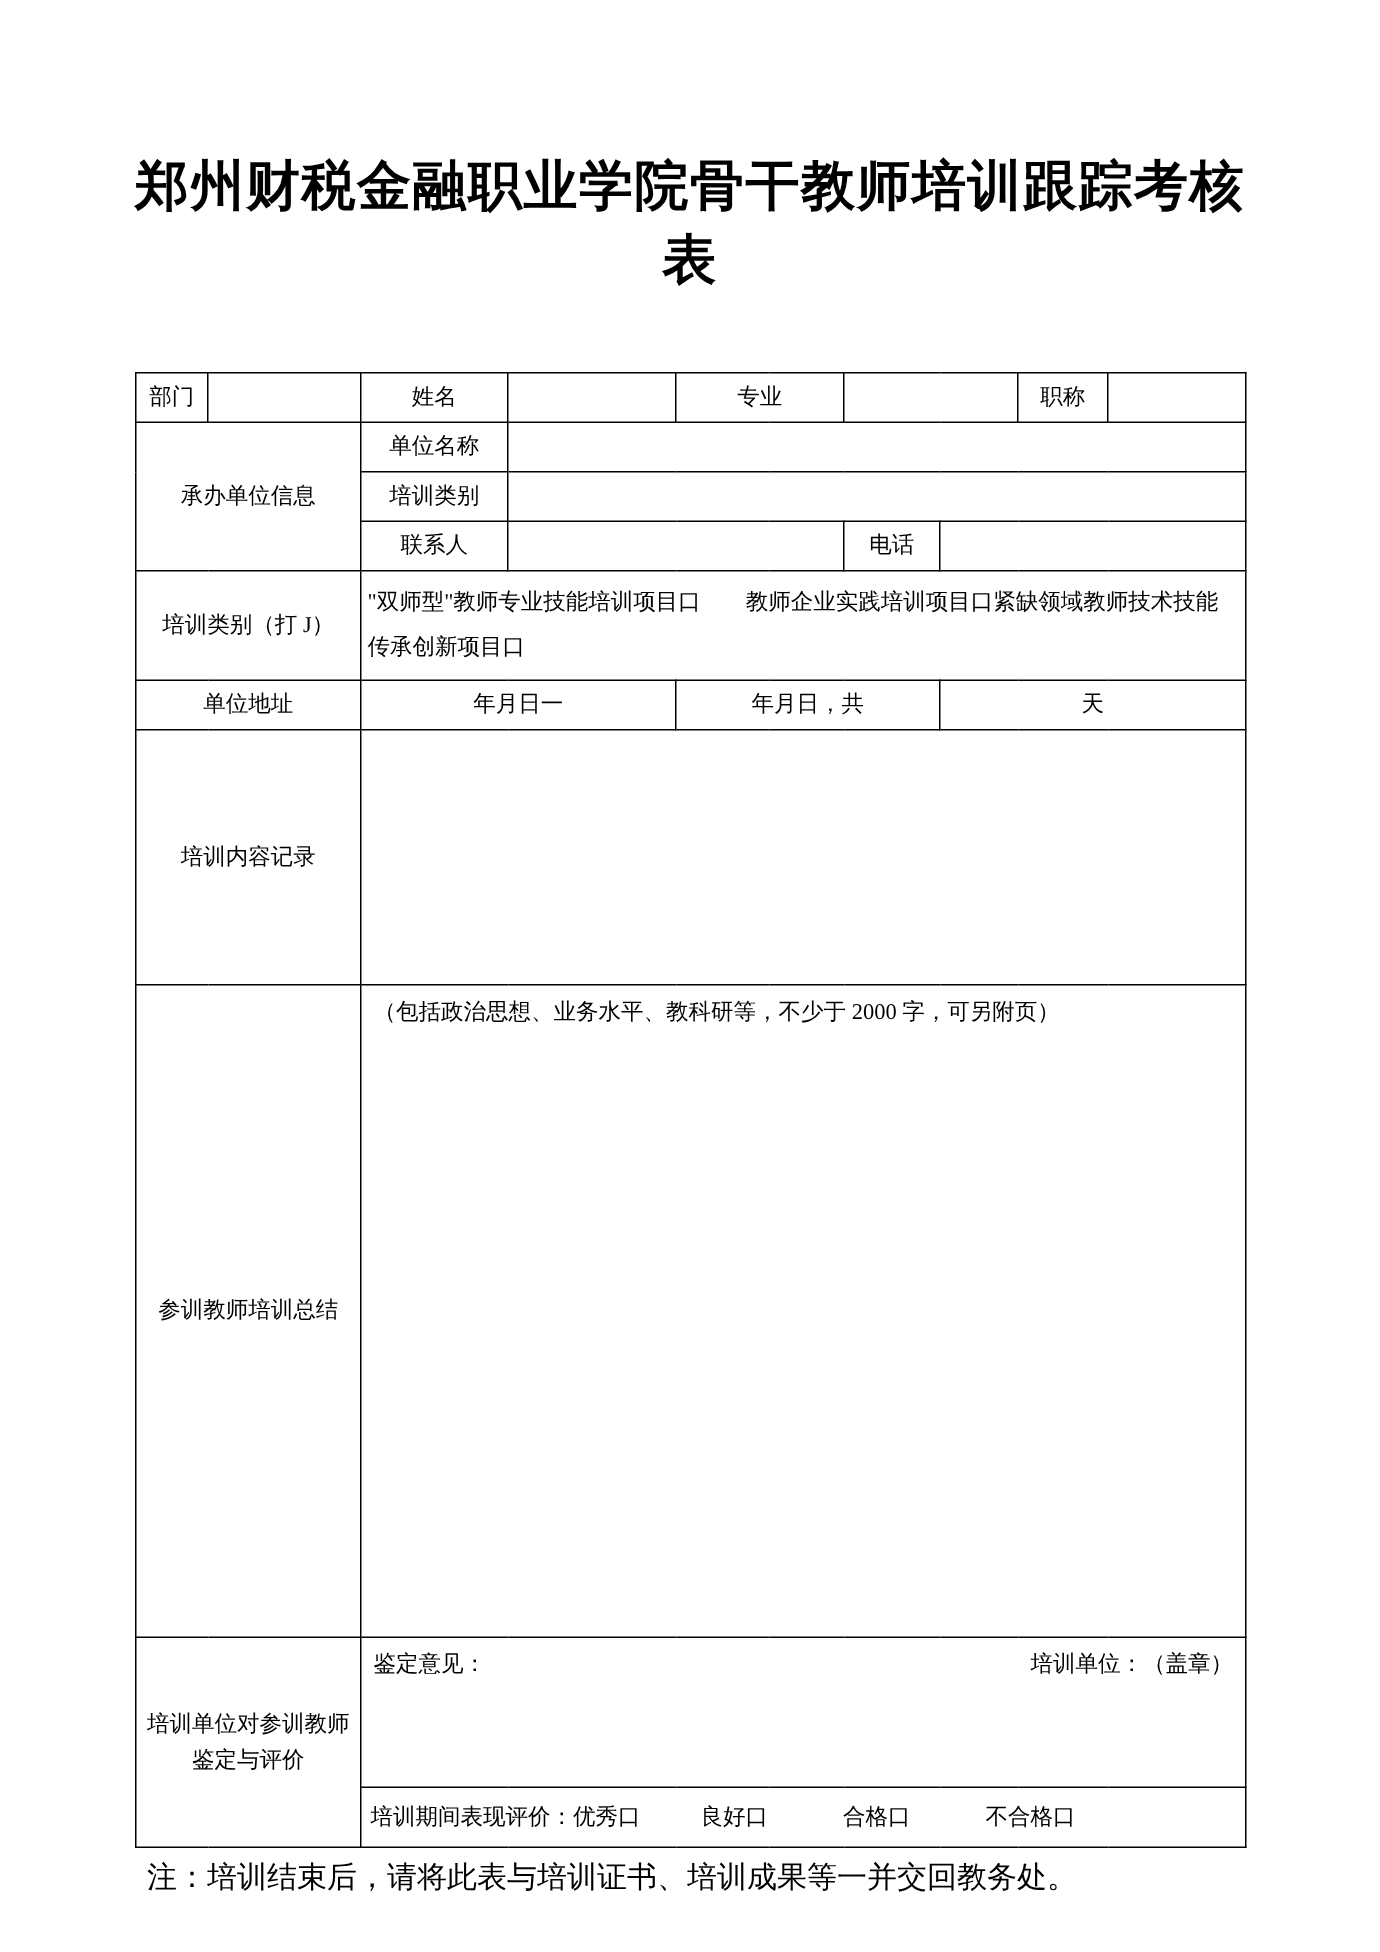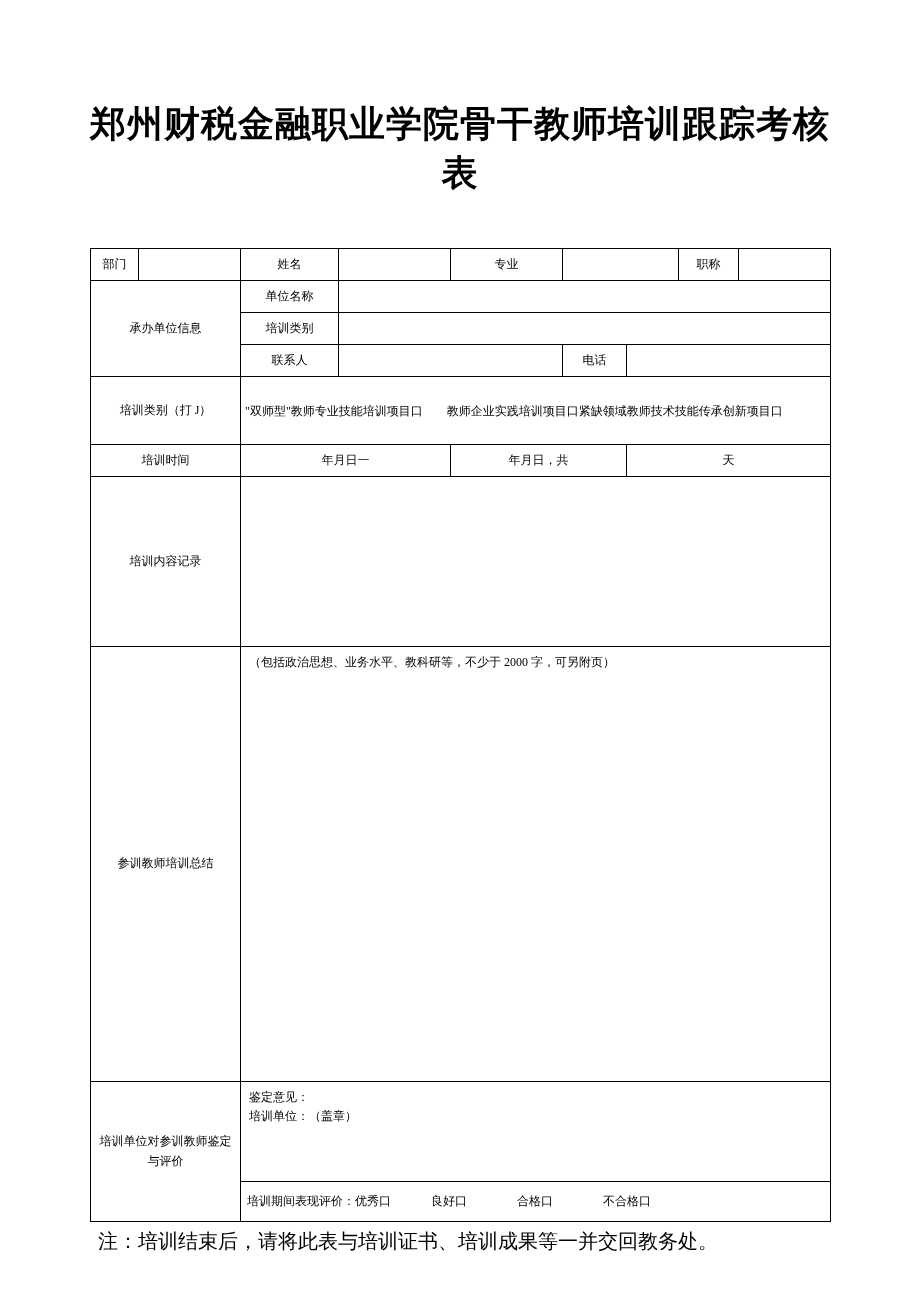--- a/index.html
+++ b/index.html
@@ -19,41 +19,41 @@
       font-family: "SimHei", "黑体", sans-serif;
       letter-spacing: 1px;
     }
     table {
       border-collapse: collapse;
       width: 100%;
       table-layout: fixed;
     }
     td {
       border: 1px solid #000;
-      font-size: 12px;
+      font-size: 15px;
       padding: 4px 6px;
       vertical-align: middle;
       line-height: 1.6;
     }
     .label { text-align: center; }
     .h-small { height: 32px; }
     .h-cat { height: 68px; }
     .h-content { height: 170px; }
     .h-summary { height: 435px; }
     .h-eval { height: 100px; }
     .h-rating { height: 40px; }
     .tl { text-align: left; vertical-align: top; padding: 6px 8px; }
     .tc { text-align: center; }
     .footnote {
       font-size: 20px;
       margin-top: 6px;
       padding-left: 8px;
     }
     .cat-text { padding: 6px 4px; line-height: 2.0; }
-    .eval-inner { width: 100%; height: 100%; display: flex; flex-direction: column; }
+    .eval-inner { width: 100%; height: 100%; display: flex; flex-direction: row; }
     .eval-top { flex: 1; }
     .eval-bot { padding-bottom: 6px; }
     .rating { display: flex; justify-content: flex-start; gap: 0; }
     .rating span { margin-right: 50px; }
     .rating span:first-child { margin-right: 40px; }
   </style>
 </head>
 <body>
 
 <div class="title">郑州财税金融职业学院骨干教师培训跟踪考核表</div>
@@ -99,21 +99,21 @@
     <td class="label">电话</td>
     <td colspan="3"></td>
   </tr>
 
   <tr class="h-cat">
     <td class="label" colspan="2">培训类别（打 J）</td>
     <td colspan="8" class="cat-text">"双师型"教师专业技能培训项目口　　教师企业实践培训项目口紧缺领域教师技术技能传承创新项目口</td>
   </tr>
 
   <tr class="h-small">
-    <td class="label" colspan="2">培训时间</td>
+    <td class="label" colspan="2">单位地址</td>
     <td colspan="2" class="tc">年月日一</td>
     <td colspan="3" class="tc">年月日，共</td>
     <td colspan="3" class="tc">天</td>
   </tr>
 
   <tr class="h-content">
     <td class="label" colspan="2">培训内容记录</td>
     <td colspan="8"></td>
   </tr>
 

